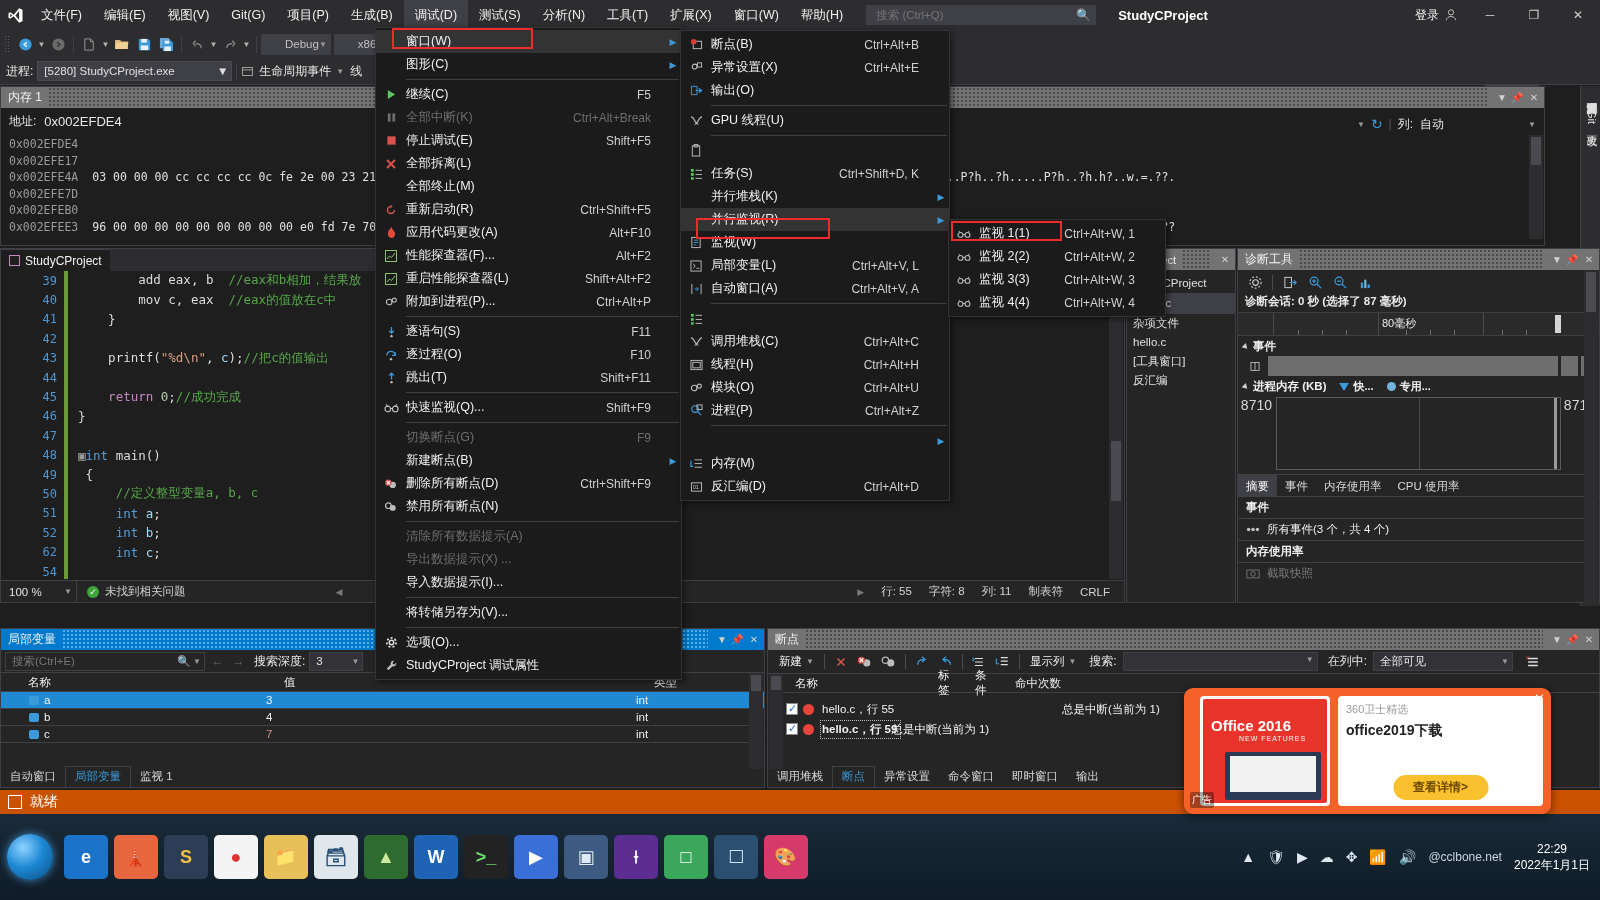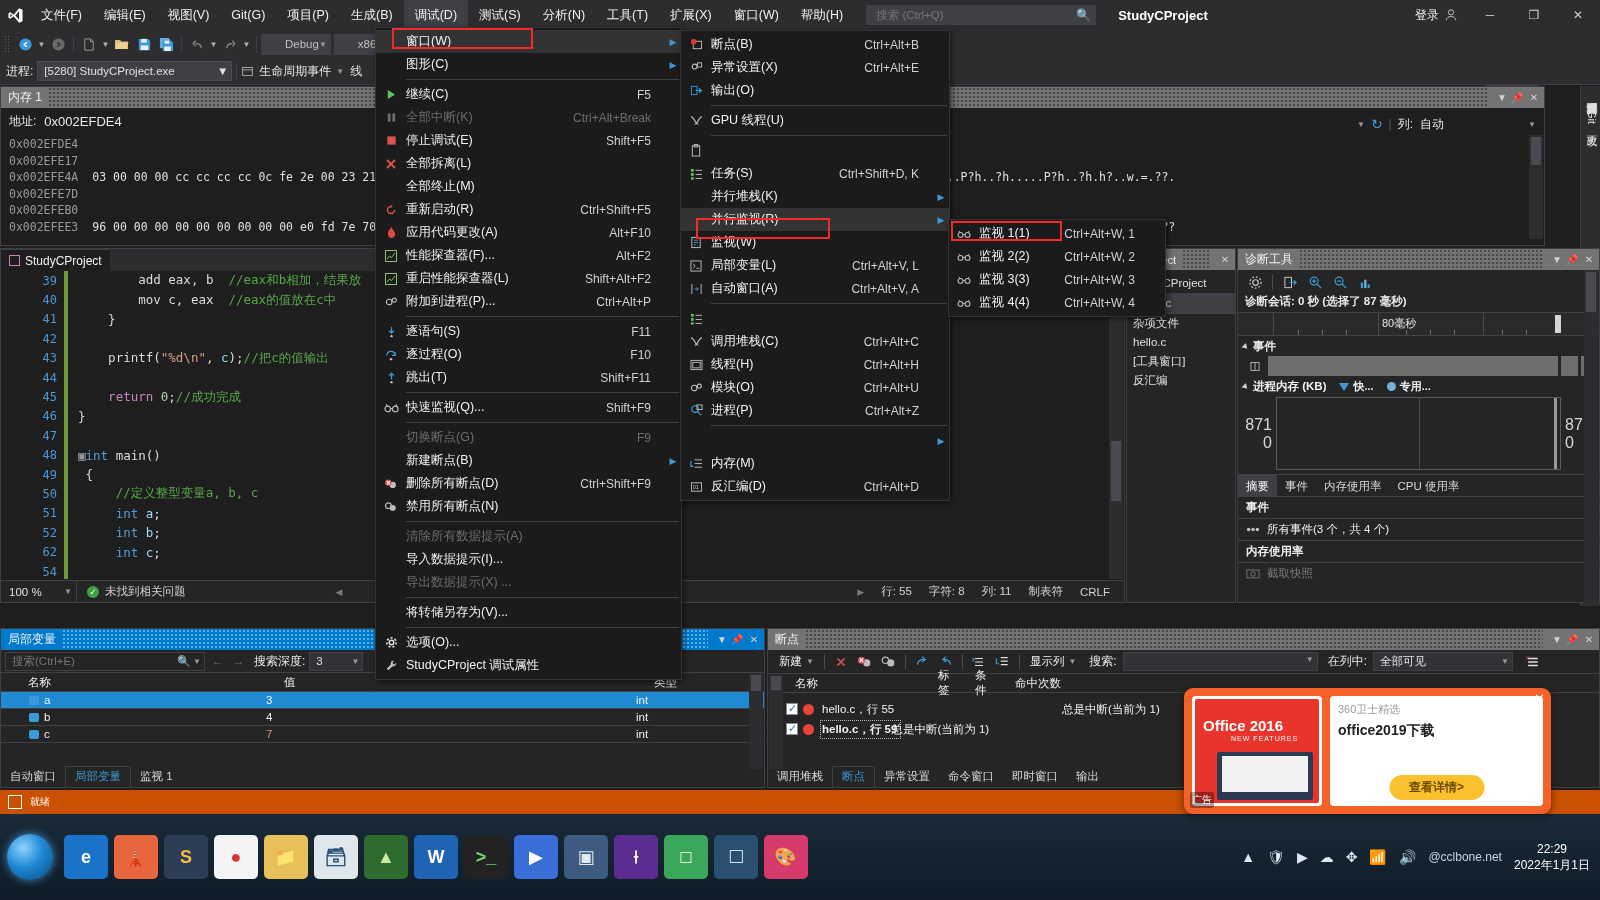--- a/index.html
+++ b/index.html
@@ -140,22 +140,22 @@
     border-bottom:3px solid transparent; transform:rotate(45deg); }
   .evrow { display:flex; align-items:center; padding-left:10px; gap:6px; }
   .evbar { flex:1; height:20px; margin-right:10px; background:#6e6e6e; position:relative; }
   .evbar .gap1 { position:absolute; right:28px; top:0; bottom:0; width:3px; background:#252526; }
   .evbar .gap2 { position:absolute; right:8px; top:0; bottom:0; width:3px; background:#252526; }
   .legend { display:flex; align-items:center; gap:4px; font-size:11px; font-weight:bold; margin-left:8px; }
   .lg-tri { width:0; height:0; border-left:5px solid #3b9ad9; border-right:5px solid #3b9ad9;
     border-top:8px solid #3b9ad9; border-left-color:transparent; border-right-color:transparent; }
   .lg-dot { width:9px; height:9px; border-radius:50%; background:#73b3d9; }
   .memgraph { display:flex; height:74px; padding:1px 4px 0 4px; }
-  .mg-axis { width:34px; display:flex; flex-direction:column; justify-content:center;
-    font-size:16px; color:#d8d8d8; text-align:right; padding-right:4px; }
+  .mg-axis { width:34px; display:flex; flex-direction:row; justify-content:flex-end;
+    font-size:14px; color:#d8d8d8; text-align:right; padding-right:4px; }
   .mg-plot { flex:1; border:1px solid #5a5a5a; background:#252526; position:relative; }
   .mg-plot .vline { position:absolute; top:0; bottom:0; left:50%; width:1px; background:#4a4a50; }
   .mg-plot .cursor { position:absolute; top:0; bottom:0; right:3px; width:3px; background:#9a9a9a; }
   .diag-tabs { display:flex; align-items:center; gap:0; height:22px; border-top:1px solid #3f3f46;
     margin-top:4px; font-size:11.5px; }
   .diag-tab { padding:0 8px; height:22px; line-height:22px; color:#d8d8d8; }
   .diag-tab.act { background:#3f3f46; color:#fff; }
   .diag-row-h { font-size:11.5px; font-weight:bold; padding:3px 0 3px 8px; border-top:1px solid #3f3f46; color:#f0f0f0; }
   .diag-row { font-size:11.5px; padding:3px 0 3px 8px; border-top:1px solid #3f3f46; display:flex; align-items:center; gap:7px; }
 
@@ -219,40 +219,40 @@
   .mrow .macc { color:#d0d0d0; font-size:12px; padding-right:14px; white-space:nowrap; }
   .mrow.dis .macc { color:#6d6d6d; }
   .mrow .marrow { width:16px; text-align:center; color:#3b9ad9; font-size:9px; }
   .msep { height:1px; background:#3f3f46; margin:3px 2px 3px 30px; }
   .hl-box { position:absolute; border:2px solid #ef2b2b; pointer-events:none; z-index:80; }
 
   
   #ad { position:absolute; left:1184px; top:688px; width:367px; height:126px;
     background:#f4622a; border-radius:9px; z-index:70; box-shadow:0 2px 8px rgba(0,0,0,.5);
     display:flex; padding:8px; }
-  #ad .thumb { width:130px; height:110px; background:#fff; border-radius:4px; padding:3px; }
+  #ad .thumb { width:130px; height:110px; background:#fff; border-radius:4px; padding:3px;margin-left:8px; }
   #ad .thumb .inner { width:100%; height:100%; background:#e8342a; border-radius:2px;
     position:relative; overflow:hidden; }
   #ad .thumb .o16 { position:absolute; left:8px; top:18px; color:#fff; font-size:15px; font-weight:bold; }
   #ad .thumb .nf { position:absolute; left:36px; top:36px; color:#fff; font-size:7px; letter-spacing:1px; }
   #ad .thumb .lap { position:absolute; left:22px; bottom:3px; width:96px; height:48px;
     background:#2b3a52; border-radius:2px; }
   #ad .thumb .lap:after { content:""; position:absolute; left:5px; top:4px; right:5px; bottom:8px; background:#f2f2f2; }
   #ad .card { flex:1; margin-left:8px; background:#fff; border-radius:4px; position:relative; color:#333; padding:6px 8px; }
   #ad .brand { font-size:11px; color:#9a9a9a; }
   #ad .headline { font-size:14px; font-weight:bold; color:#222; margin-top:5px; }
   #ad .cta { position:absolute; left:50%; transform:translateX(-50%); bottom:6px;
     background:#fbc02d; color:#6b4a00; border-radius:13px; padding:4px 20px; font-size:12px; font-weight:bold; }
   #ad .adctl { position:absolute; right:6px; top:3px; display:flex; gap:9px; color:#fff; font-size:13px; }
   #ad .adlabel { position:absolute; left:6px; bottom:6px; background:rgba(0,0,0,.35); color:#fff;
     font-size:10px; padding:1px 2px; border-radius:2px; }
 
   
   .vsstatus { position:absolute; left:0; top:790px; width:1600px; height:24px; background:#ca5100;
-    display:flex; align-items:center; padding-left:8px; gap:8px; color:#fff; font-size:10px; }
+    display:flex; align-items:center; padding-left:8px; gap:8px; color:#fff; font-size:14px; }
   .st-ic { width:14px; height:14px; border:1px solid #fff; display:inline-block; }
 
   
   .rdock { position:absolute; right:0; top:86px; width:20px; height:520px;
     background:#2d2d30; border-left:1px solid #3f3f46; }
   .rtab { writing-mode:vertical-rl; font-size:11px; color:#e0e0e0; padding:8px 3px; white-space:nowrap; }
 
   
   .taskbar { position:absolute; left:0; top:814px; width:1600px; height:86px;
     background:linear-gradient(180deg,#1a2a38 0%, #0f1c28 100%); display:flex; align-items:center; }
@@ -1047,29 +1047,29 @@
         <span class="macc"></span>
         <span class="marrow"></span>
       </div>
     <div class="msep"></div>
     <div class="mrow dis">
         <span class="mic"></span>
         <span class="mlab">清除所有数据提示(A)</span>
         <span class="macc"></span>
         <span class="marrow"></span>
       </div>
-    <div class="mrow">
-        <span class="mic"></span>
-        <span class="mlab">导入数据提示(I)...</span>
-        <span class="macc"></span>
-        <span class="marrow"></span>
-      </div>
     <div class="mrow dis">
         <span class="mic"></span>
         <span class="mlab">导出数据提示(X) ...</span>
+        <span class="macc"></span>
+        <span class="marrow"></span>
+      </div>
+    <div class="mrow">
+        <span class="mic"></span>
+        <span class="mlab">导入数据提示(I)...</span>
         <span class="macc"></span>
         <span class="marrow"></span>
       </div>
     <div class="msep"></div>
     <div class="mrow">
         <span class="mic"></span>
         <span class="mlab">将转储另存为(V)...</span>
         <span class="macc"></span>
         <span class="marrow"></span>
       </div>

